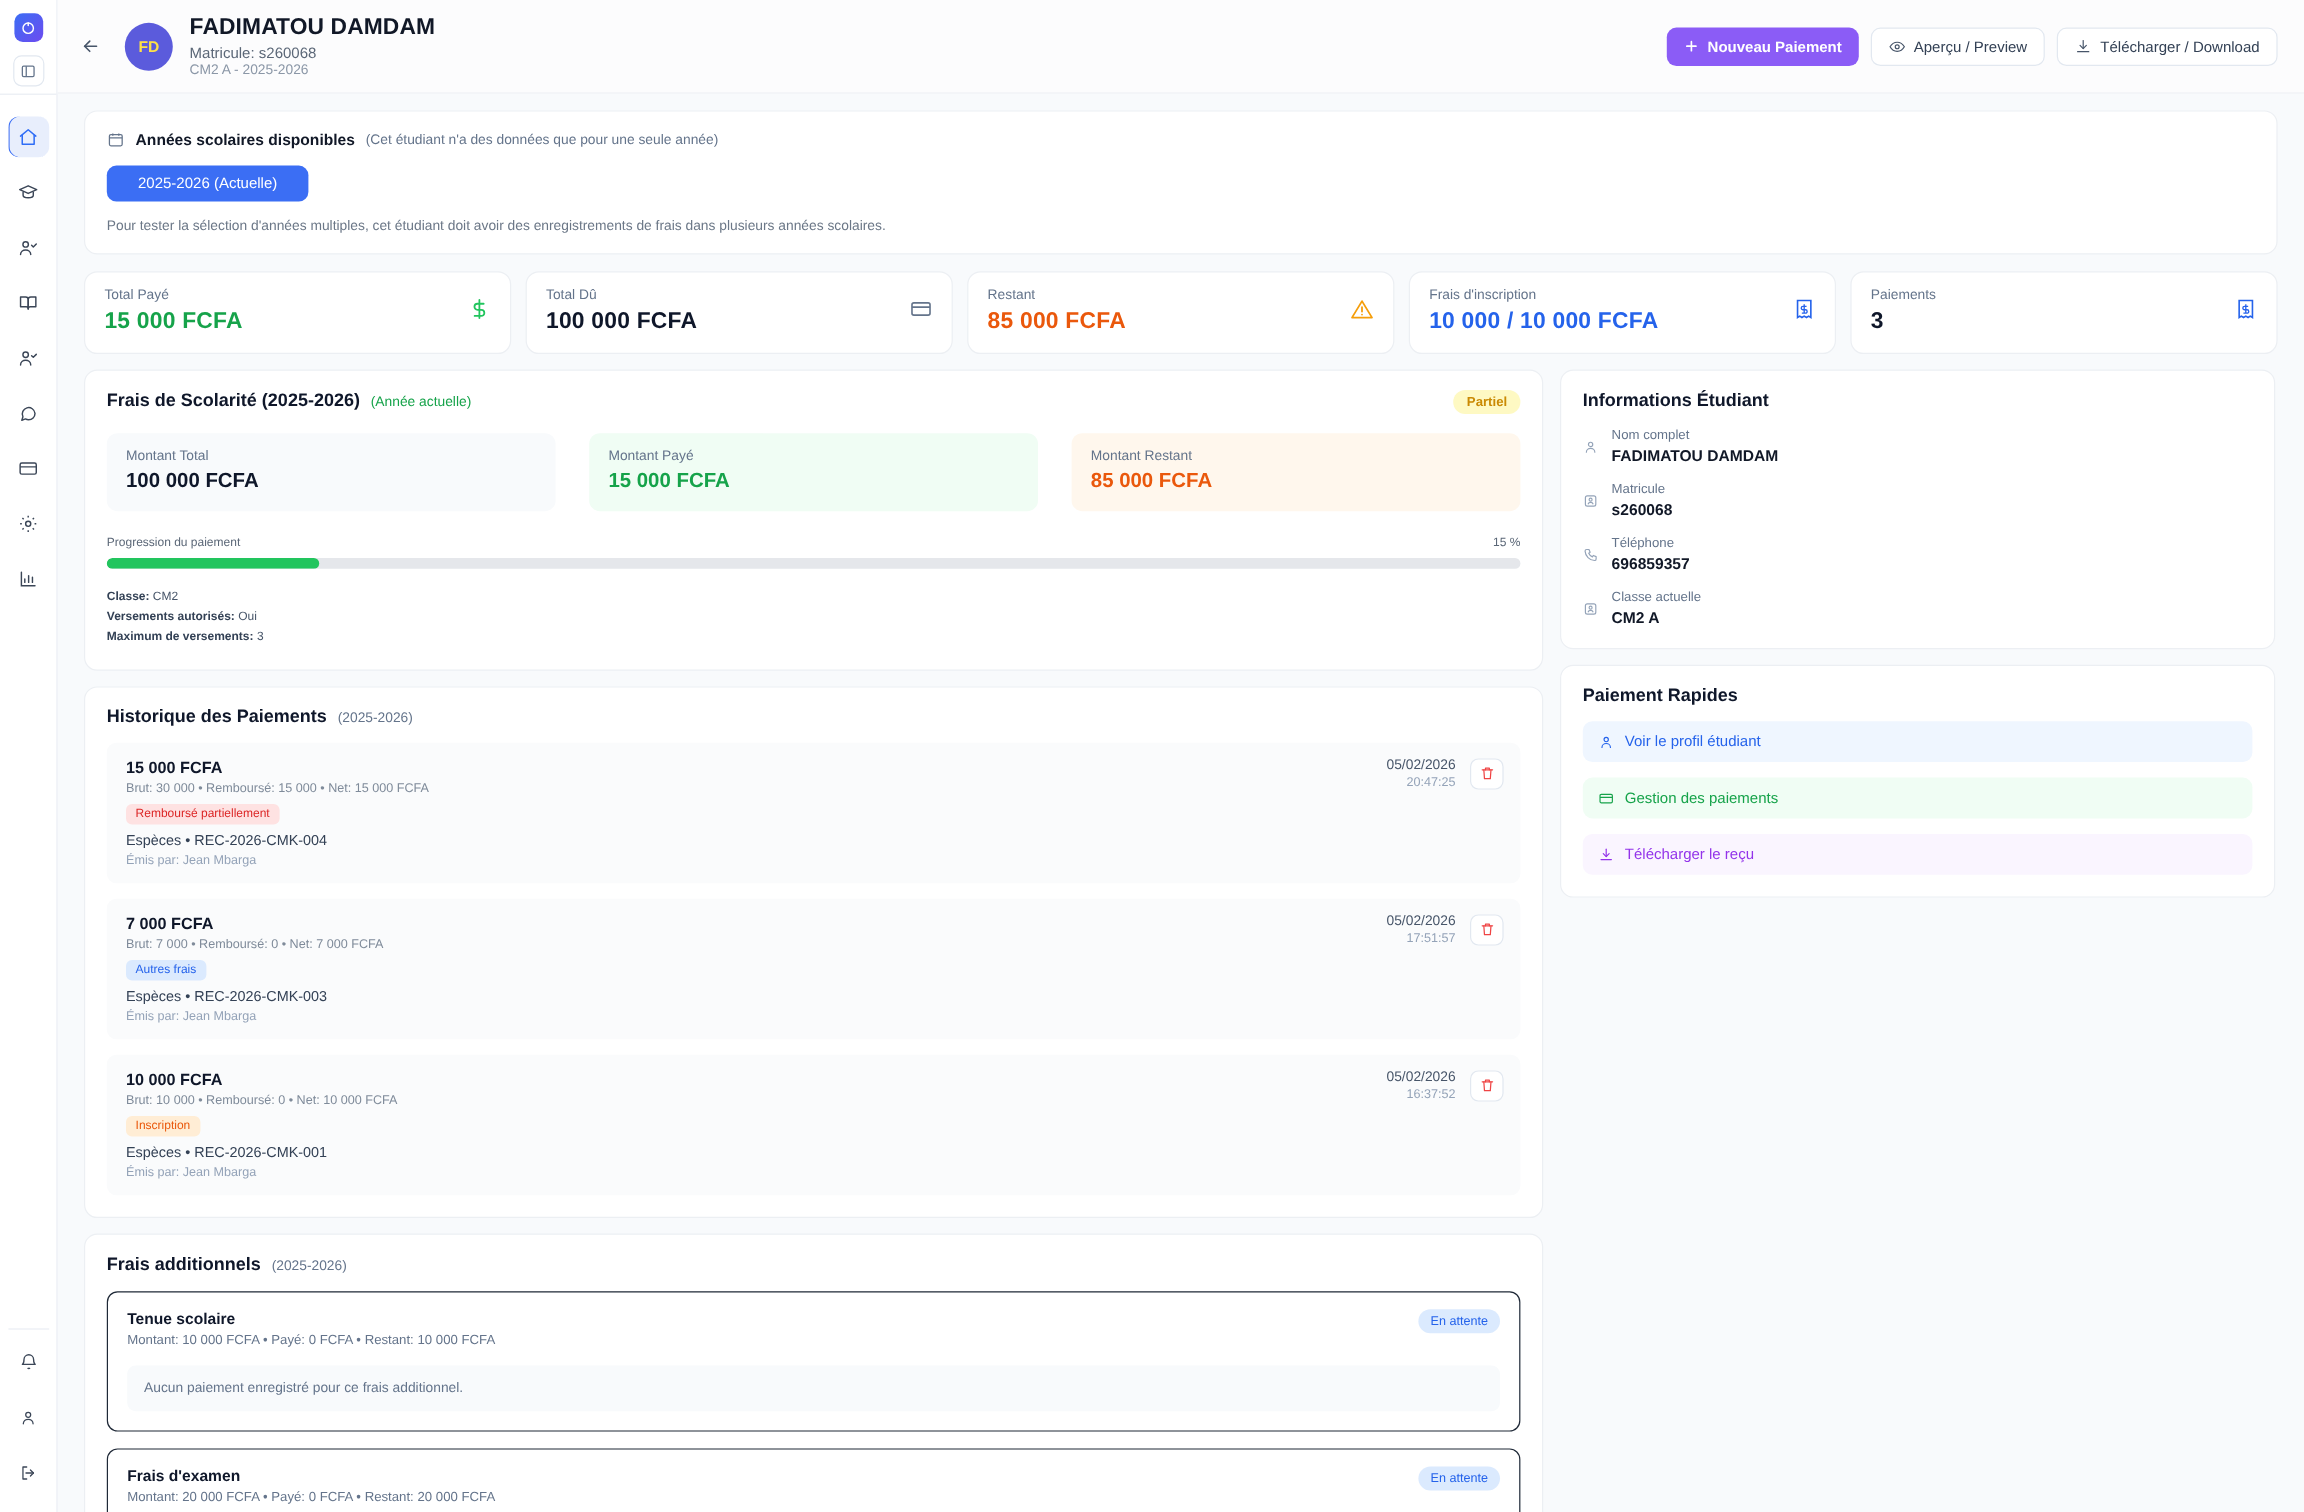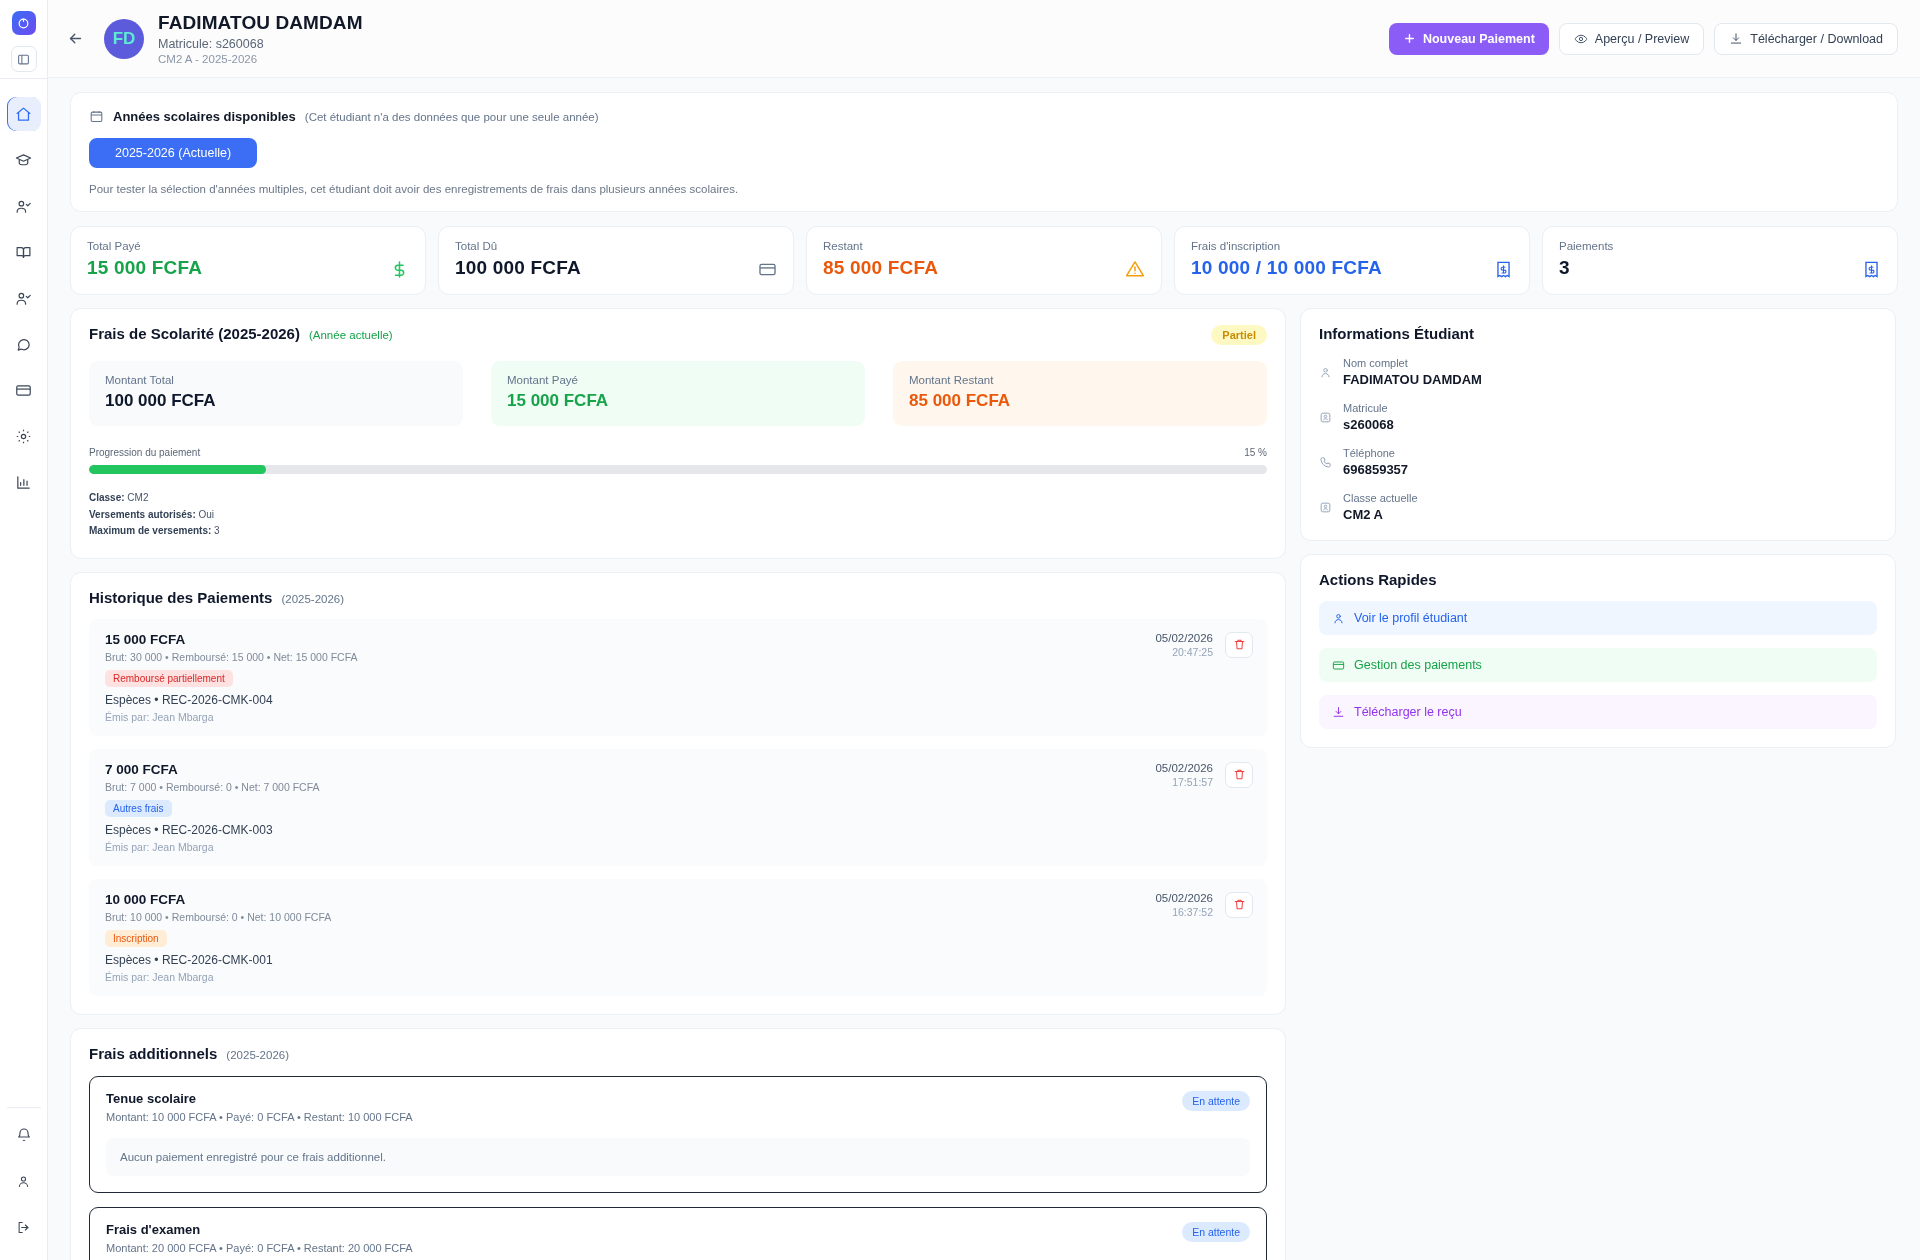--- a/index.html
+++ b/index.html
@@ -36,22 +36,22 @@
     display:flex;align-items:center;justify-content:center;color:#64748b;background:#fff;
   }
   
   #topbar {
     position:absolute; left:48px; top:0; width:1872px; height:78px;
     background:#fcfcfd; border-bottom:1px solid #eef1f5;
     display:flex; align-items:center; padding: 0 22px 0 14px;
   }
   .back-arrow { width:26px;height:26px;display:flex;align-items:center;justify-content:center;color:#475569;cursor:pointer; }
   .avatar {
-    width:40px;height:40px;border-radius:50%;background:#5b5bdc;color:#5eead4;
-    display:flex;align-items:center;justify-content:center;font-size:17px;font-weight:700;
+    width:40px;height:40px;border-radius:50%;background:#5b5bdc;color:#fde047;
+    display:flex;align-items:center;justify-content:center;font-size:13px;font-weight:700;
     margin-left:16px;
   }
   .who { margin-left:14px; }
   .who h1 { font-size:19px; font-weight:700; letter-spacing:.1px; color:#111827; }
   .who .l2 { font-size:12.5px; color:#5b6777; margin-top:3px; }
   .who .l3 { font-size:11.5px; color:#8b97a7; margin-top:2px; }
   .top-actions { margin-left:auto; display:flex; gap:10px; align-items:center; }
   .btn {
     height:32px; border-radius:8px; font-size:12.5px; display:flex; align-items:center;
     gap:7px; padding:0 14px; cursor:pointer; white-space:nowrap; font-weight:600;
@@ -65,21 +65,21 @@
   #years { padding:16px 18px 16px; }
   .years-head { display:flex; align-items:center; gap:9px; }
   .years-head .t { font-size:13px; font-weight:700; color:#111827; }
   .years-head .s { font-size:11.5px; color:#64748b; }
   .chip { display:inline-flex; height:30px; align-items:center; padding:0 26px; border-radius:8px;
           background:#3b6ef4; color:#fff; font-size:12.5px; font-weight:500; margin-top:14px; cursor:pointer; }
   #years .note { font-size:11.5px; color:#6b7787; margin-top:15px; }
   
   #stats { display:flex; gap:12px; margin-top:14px; }
   .stat { flex:1; background:#fff; border:1px solid #eceff3; border-radius:11px; padding:13px 16px 15px;
-          display:flex; align-items:flex-end; justify-content:space-between; min-height:66px; }
+          display:flex; align-items:flex-start; justify-content:space-between; min-height:66px; }
   .stat .lab { font-size:11.5px; color:#64748b; }
   .stat .val { font-size:19px; font-weight:700; margin-top:5px; letter-spacing:.2px; }
   .stat .ico { color:#9aa6b6; margin-top:8px; }
   
   #cols { display:flex; gap:14px; margin-top:13px; align-items:flex-start; }
   #colL { width: 1216px; }
   #colR { width: 596px; }
   
   #tuition { padding:16px 18px 18px; }
   .sec-head { display:flex; align-items:baseline; gap:9px; }
@@ -577,21 +577,21 @@
               </svg>
             </span>
           <div>
             <div class="inf-lab">Classe actuelle</div>
             <div class="inf-val">CM2 A</div>
           </div>
         </div>
       </div>
 
       <div class="card" id="quick">
-        <h2>Actions Rapides</h2>
+        <h2>Paiement Rapides</h2>
 
         <div class="qa blue">
           <span>
             <svg width="13" height="13" viewBox="0 0 24 24" fill="none" stroke="currentColor" stroke-width="1.8" stroke-linecap="round">
                 <circle cx="12" cy="8" r="3.3"></circle>
                 <path d="M5.5 20c0-3.4 2.9-6 6.5-6s6.5 2.6 6.5 6"></path>
               </svg>
             </span>
           <span>Voir le profil étudiant</span>
         </div>

